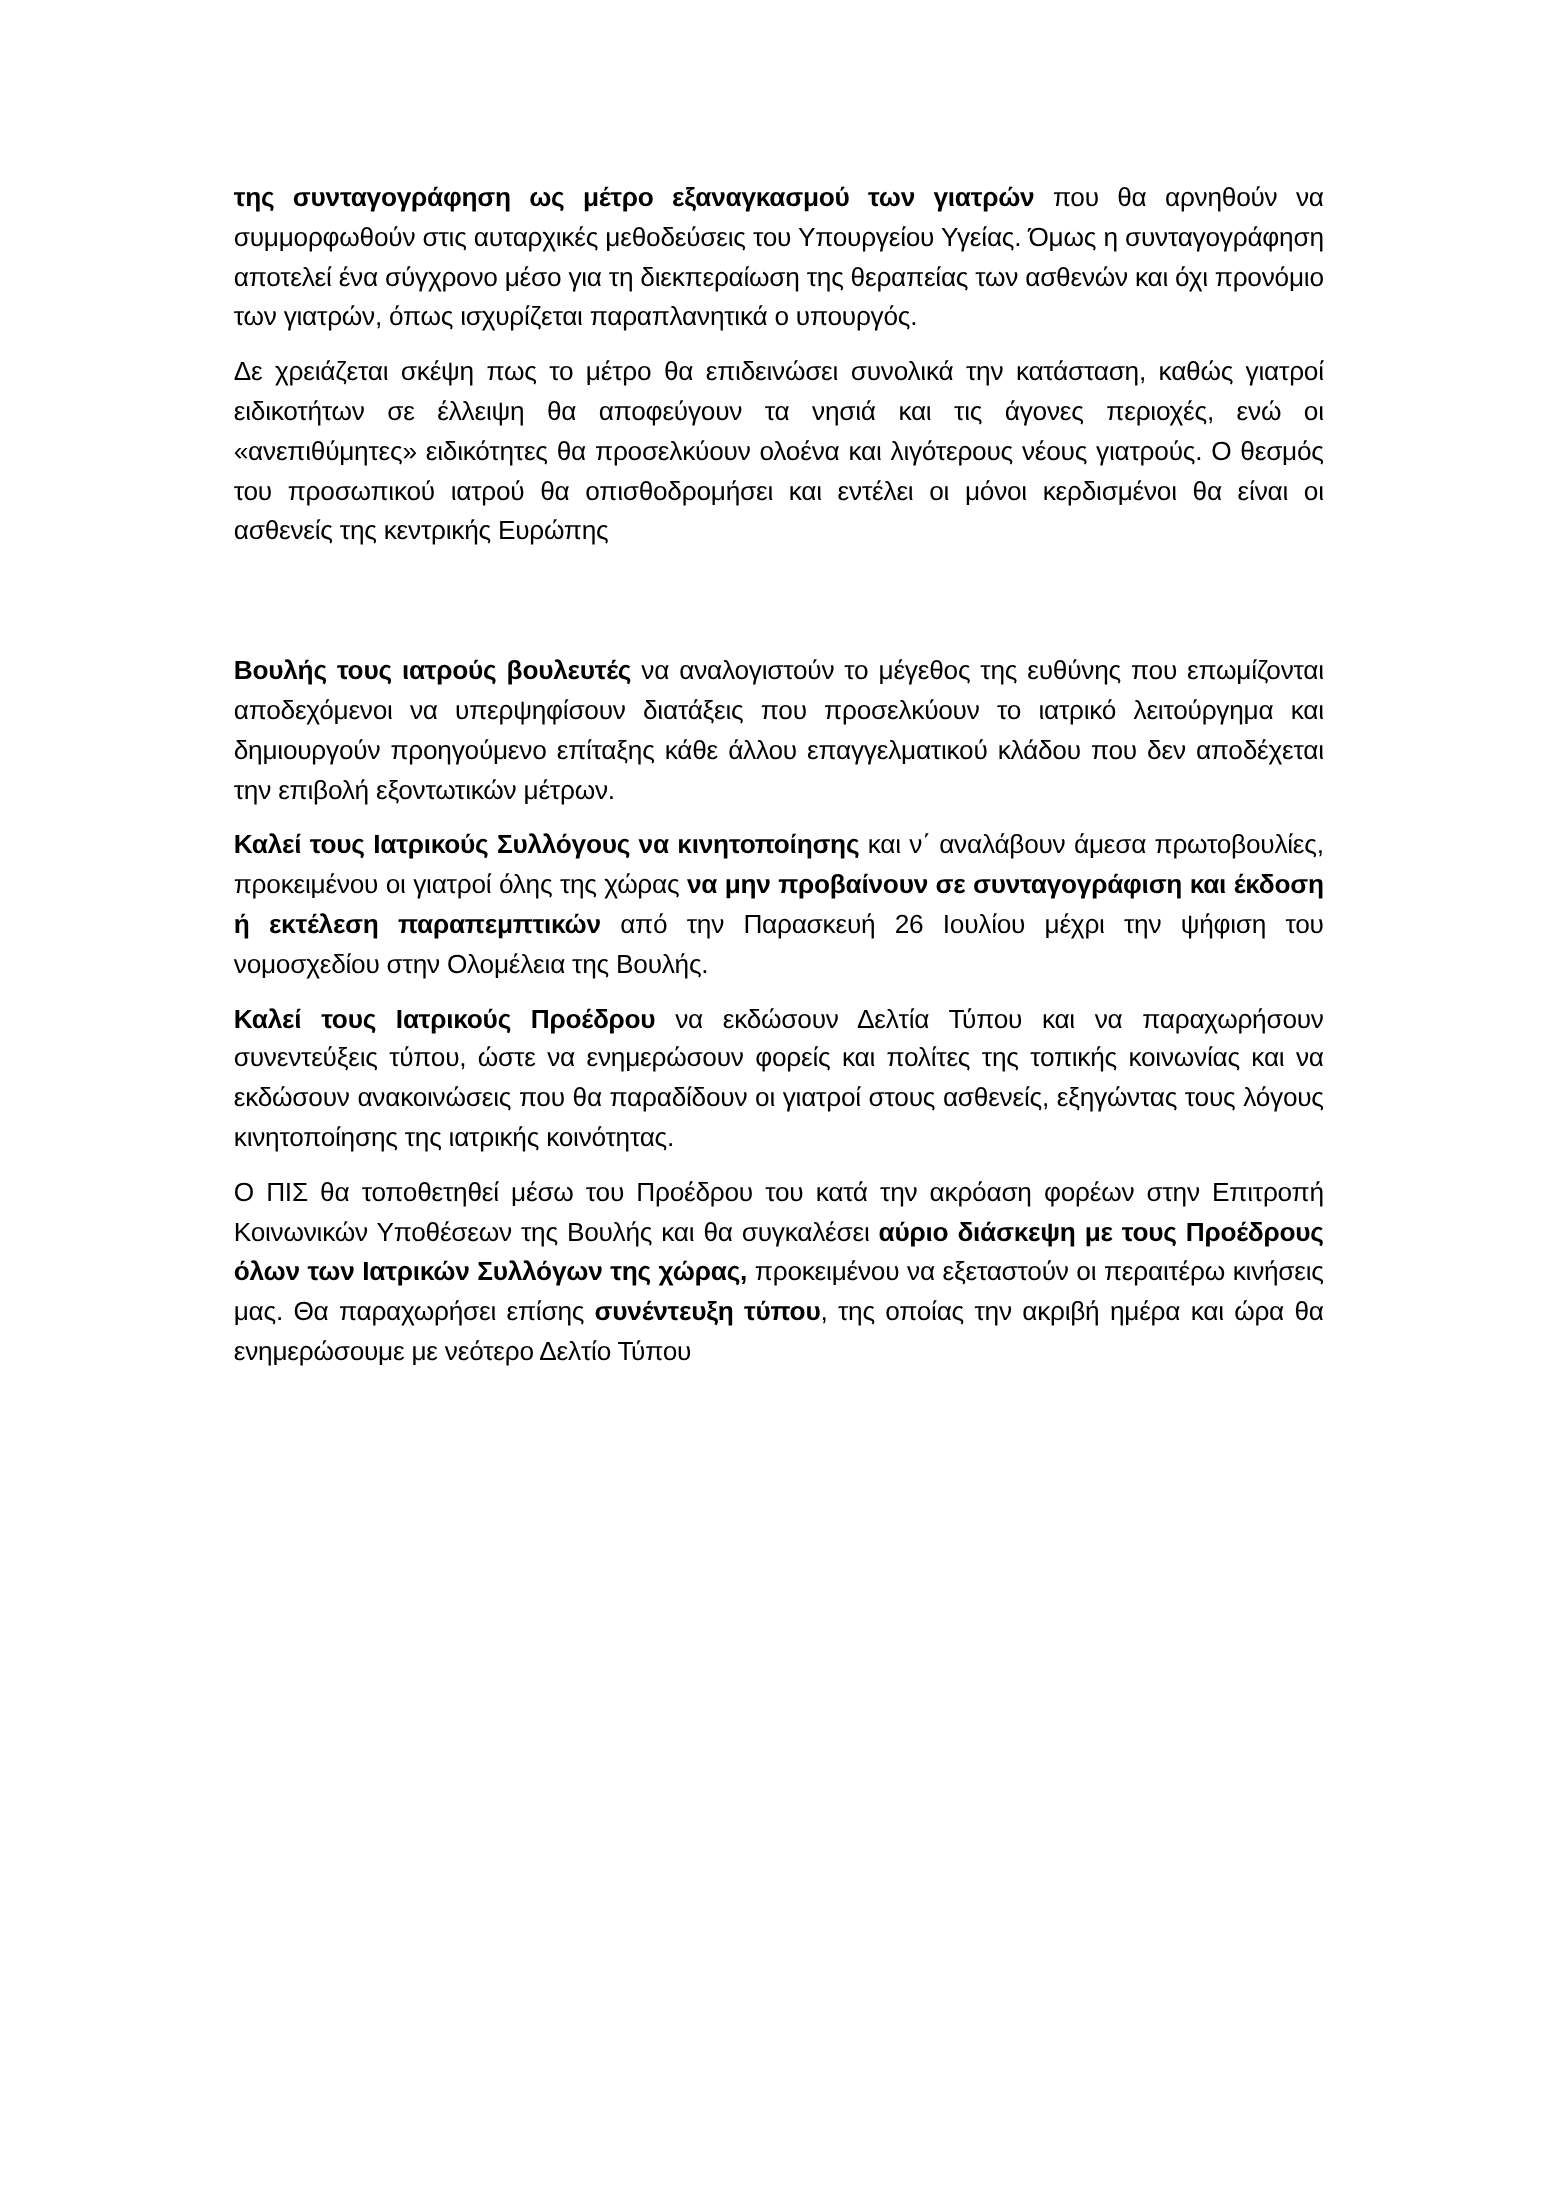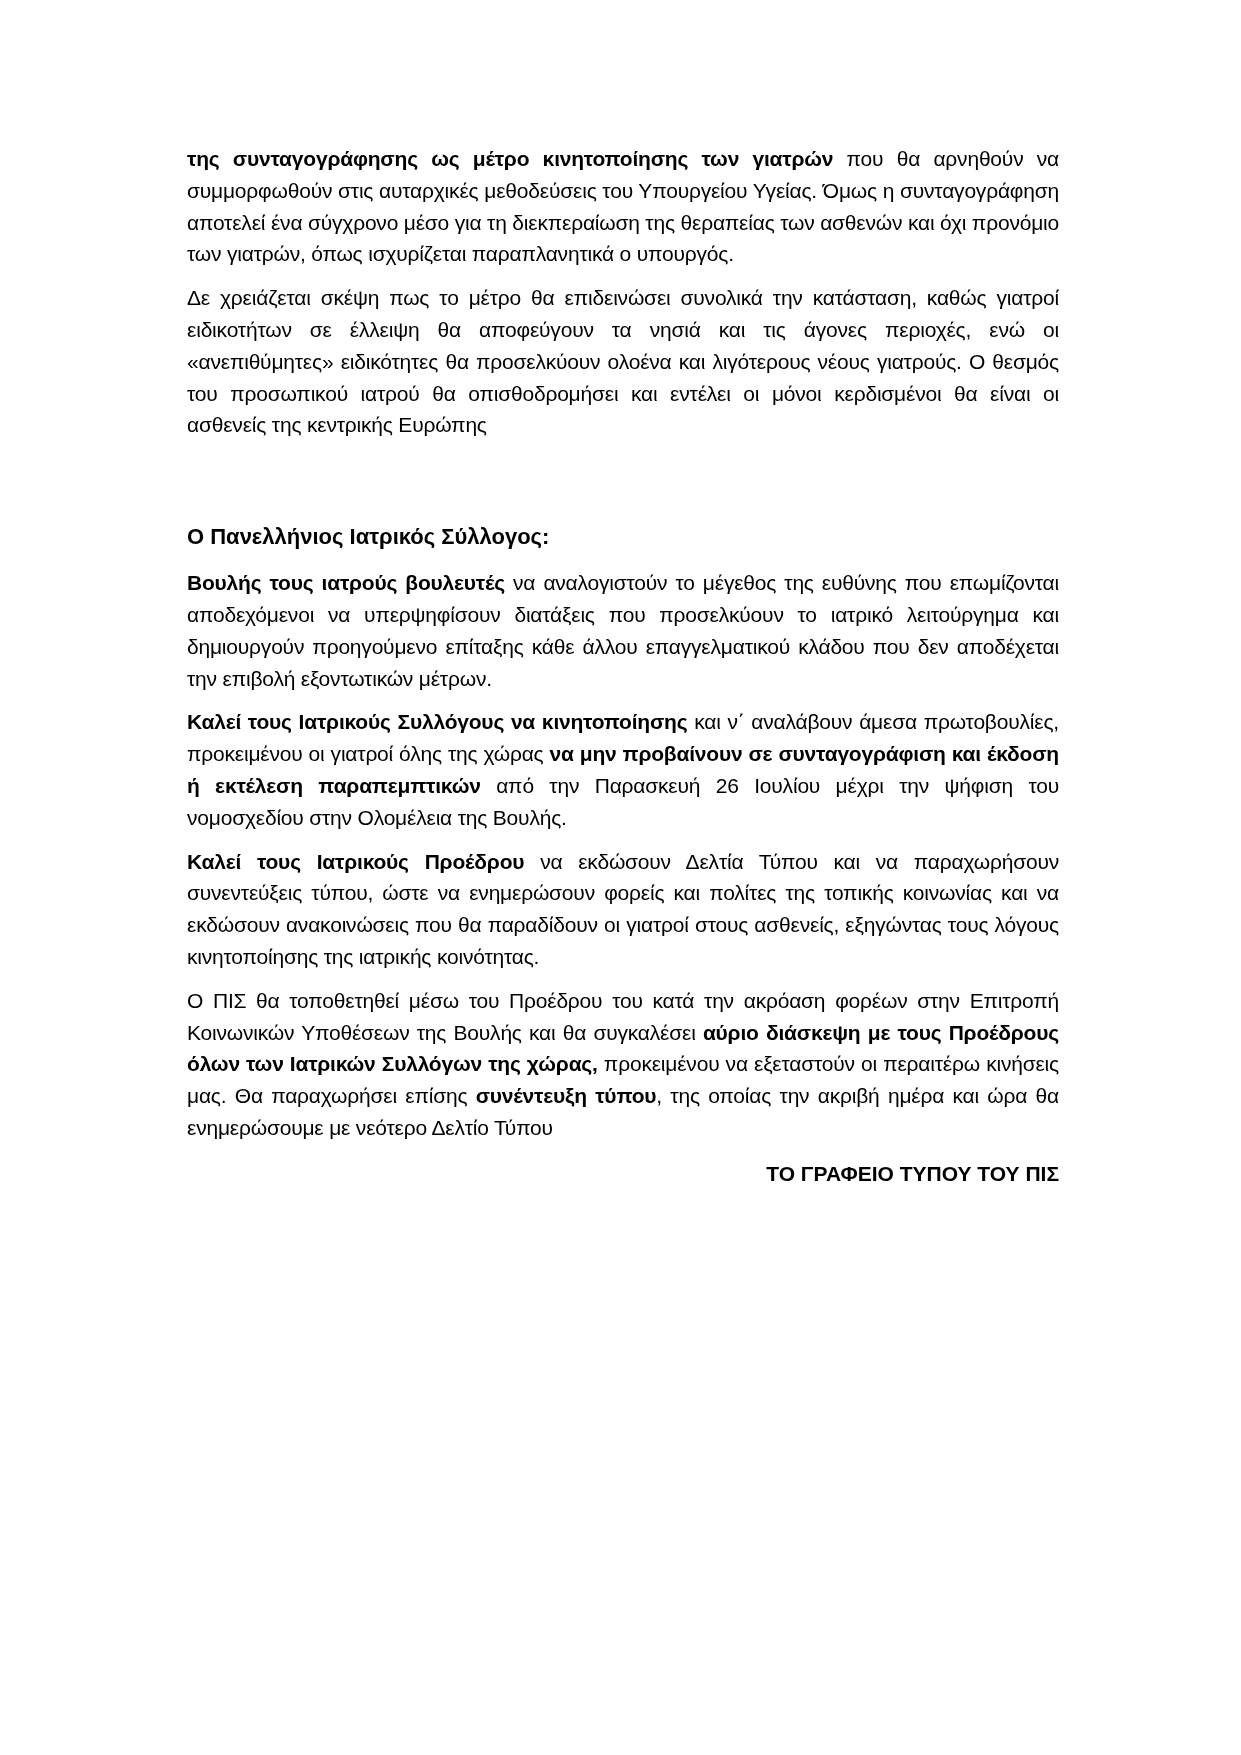--- a/index.html
+++ b/index.html
@@ -46,25 +46,23 @@
       text-align: right;
       line-height: 32px;
       margin-top: 14px;
     }
   </style>
 </head>
 <body>
 
 <div class="page">
   <div id="intro">
-      <p class="para"><b>της συνταγογράφησης ως μέτρο κινητοποίησης των γιατρών</b><span> που θα αρνηθούν να συμμορφωθούν στις αυταρχικές μεθοδεύσεις του Υπουργείου Υγείας. Όμως η συνταγογράφηση αποτελεί ένα σύγχρονο μέσο για τη διεκπεραίωση της θεραπείας των ασθενών και όχι προνόμιο των γιατρών, όπως ισχυρίζεται παραπλανητικά ο υπουργός.</span></p>
+      <p class="para"><b>της συνταγογράφηση ως μέτρο εξαναγκασμού των γιατρών</b><span> που θα αρνηθούν να συμμορφωθούν στις αυταρχικές μεθοδεύσεις του Υπουργείου Υγείας. Όμως η συνταγογράφηση αποτελεί ένα σύγχρονο μέσο για τη διεκπεραίωση της θεραπείας των ασθενών και όχι προνόμιο των γιατρών, όπως ισχυρίζεται παραπλανητικά ο υπουργός.</span></p>
       <p class="para"><span>Δε χρειάζεται σκέψη πως το μέτρο θα επιδεινώσει συνολικά την κατάσταση, καθώς γιατροί ειδικοτήτων σε έλλειψη θα αποφεύγουν τα νησιά και τις άγονες περιοχές, ενώ οι «ανεπιθύμητες» ειδικότητες θα προσελκύουν ολοένα και λιγότερους νέους γιατρούς. Ο θεσμός του προσωπικού ιατρού θα οπισθοδρομήσει και εντέλει οι μόνοι κερδισμένοι θα είναι οι ασθενείς της κεντρικής Ευρώπης</span></p>
     </div>
   <div class="gap"></div>
-  <div class="heading">Ο Πανελλήνιος Ιατρικός Σύλλογος:</div>
   <div id="main">
       <p class="para"><b>Βουλής τους ιατρούς βουλευτές</b><span> να αναλογιστούν το μέγεθος της ευθύνης που επωμίζονται αποδεχόμενοι να υπερψηφίσουν διατάξεις που προσελκύουν το ιατρικό λειτούργημα και δημιουργούν προηγούμενο επίταξης κάθε άλλου επαγγελματικού κλάδου που δεν αποδέχεται την επιβολή εξοντωτικών μέτρων.</span></p>
       <p class="para"><b>Καλεί τους Ιατρικούς Συλλόγους να κινητοποίησης</b><span> και ν΄ αναλάβουν άμεσα πρωτοβουλίες, προκειμένου οι γιατροί όλης της χώρας </span><b>να μην προβαίνουν σε συνταγογράφιση και έκδοση ή εκτέλεση παραπεμπτικών</b><span> από την Παρασκευή  26 Ιουλίου μέχρι την ψήφιση του νομοσχεδίου στην Ολομέλεια της Βουλής.</span></p>
       <p class="para"><b>Καλεί τους Ιατρικούς Προέδρου</b><span> να εκδώσουν Δελτία Τύπου και να παραχωρήσουν συνεντεύξεις τύπου, ώστε να ενημερώσουν φορείς και πολίτες της τοπικής κοινωνίας και να εκδώσουν ανακοινώσεις που θα παραδίδουν οι γιατροί στους ασθενείς, εξηγώντας τους λόγους κινητοποίησης της ιατρικής κοινότητας.</span></p>
       <p class="para"><span>Ο ΠΙΣ θα τοποθετηθεί μέσω του Προέδρου του κατά την ακρόαση φορέων στην Επιτροπή Κοινωνικών Υποθέσεων της Βουλής και θα συγκαλέσει </span><b>αύριο διάσκεψη με τους Προέδρους όλων των Ιατρικών Συλλόγων της χώρας,</b><span> προκειμένου να εξεταστούν οι περαιτέρω κινήσεις μας. Θα παραχωρήσει επίσης </span><b>συνέντευξη τύπου</b><span>, της οποίας την ακριβή ημέρα και ώρα θα ενημερώσουμε με νεότερο Δελτίο Τύπου</span></p>
     </div>
-  <div class="signature">ΤΟ ΓΡΑΦΕΙΟ ΤΥΠΟΥ ΤΟΥ ΠΙΣ</div>
 </div>
 
 </body></html>

